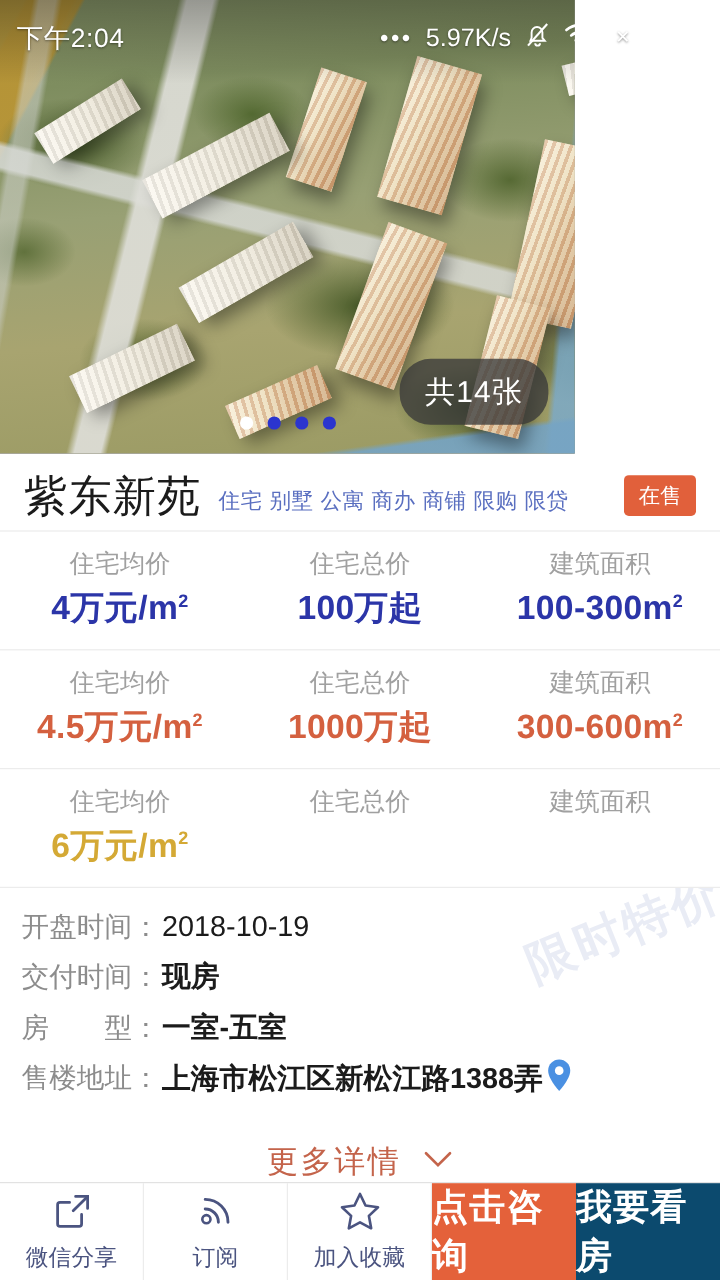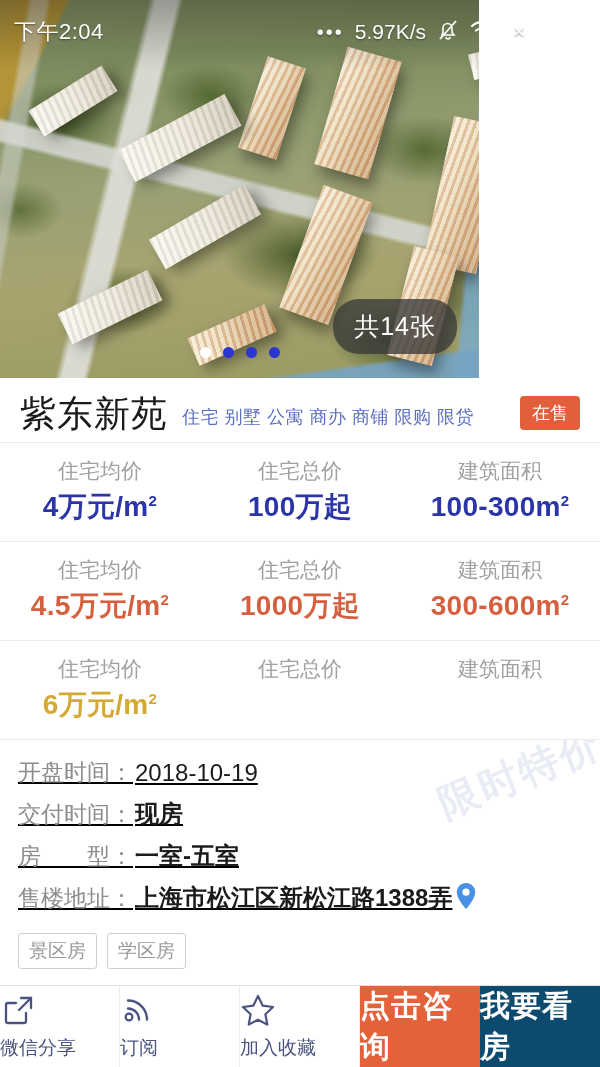--- a/index.html
+++ b/index.html
@@ -112,21 +112,21 @@
 
   
   .price-rows { border-top: 1px solid #ececec; }
   .price-row { display: flex; padding: 12px 0 14px 0; border-bottom: 1px solid #ececec; }
   .price-cell { flex: 1; text-align: center; }
   .price-label { font-size: 21px; color: #a0a0a0; line-height: 1.5; }
   .price-value { font-size: 28px; font-weight: bold; line-height: 1.45; letter-spacing: .3px; }
   .price-value sup { font-size: 15px; vertical-align: super; }
 
   
-  .details { position: relative; padding: 12px 2px 4px 18px; overflow: hidden; text-decoration: underline; }
+  .details { position: relative; padding: 12px 2px 4px 18px; overflow: hidden; }
   .watermark {
     position: absolute; right: -6px; top: 6px;
     font-size: 40px; color: #e9ecf5; font-weight: bold;
     transform: rotate(-22deg); letter-spacing: 3px;
     pointer-events: none; user-select: none; white-space: nowrap;
   }
   .drow { display: flex; align-items: center; padding: 5px 0; position: relative; z-index: 2; }
   .dlabel { font-size: 23px; color: #8c8c8c; white-space: pre; }
   .dsep { font-size: 23px; color: #8c8c8c; }
   .dvalue { font-size: 24px; color: #1b1b1b; font-weight: bold; margin-left: 2px; }
@@ -140,21 +140,21 @@
   .more .chev { display: inline-block; margin-left: 8px; vertical-align: 3px; }
 
   
   .bottombar {
     position: absolute; left: 0; bottom: 0;
     width: 600px; height: 82px; display: flex;
     border-top: 1px solid #e2e2e2; background: #fff;
   }
   .bb-item {
     width: 120px; display: flex; flex-direction: column;
-    justify-content: center; gap: 4px;
+    align-items: center; justify-content: center; gap: 4px;
     border-right: 1px solid #ececec; color: #4b5480;
   }
   .bb-label { font-size: 19px; color: #4b5480; }
   .bb-cta { flex: 1; display: flex; align-items: center; justify-content: center; color: #fff; font-size: 30px; font-weight: bold; letter-spacing: 1px; }
   .bb-cta.orange { background: #e4613a; }
   .bb-cta.blue { background: #0c4a6e; }
 </style>
 </head>
 <body>
 
@@ -300,24 +300,20 @@
       <span class="dvalue">上海市松江区新松江路1388弄</span>
       <span class="pin-icon">
         <svg width="24" height="28" viewBox="0 0 24 28">
           <path d="M12 1C6.9 1 2.8 5.1 2.8 10.2 2.8 17.1 12 27 12 27s9.2-9.9 9.2-16.8C21.2 5.1 17.1 1 12 1z" fill="#4a90e2"></path>
           <circle cx="12" cy="10.2" r="3.6" fill="#ffffff"></circle>
         </svg>
       </span>
     </div>
   </div>
 
-  <div class="chips">
-    <span class="chip">景区房</span>
-    <span class="chip">学区房</span>
-  </div>
 
   <div class="more">
     <span>更多详情</span>
     <span class="chev">
       <svg width="26" height="16" viewBox="0 0 26 16">
         <path d="M3 3l10 10L23 3" fill="none" stroke="#c4644b" stroke-width="2.2" stroke-linecap="round"></path>
       </svg>
     </span>
   </div>
 

